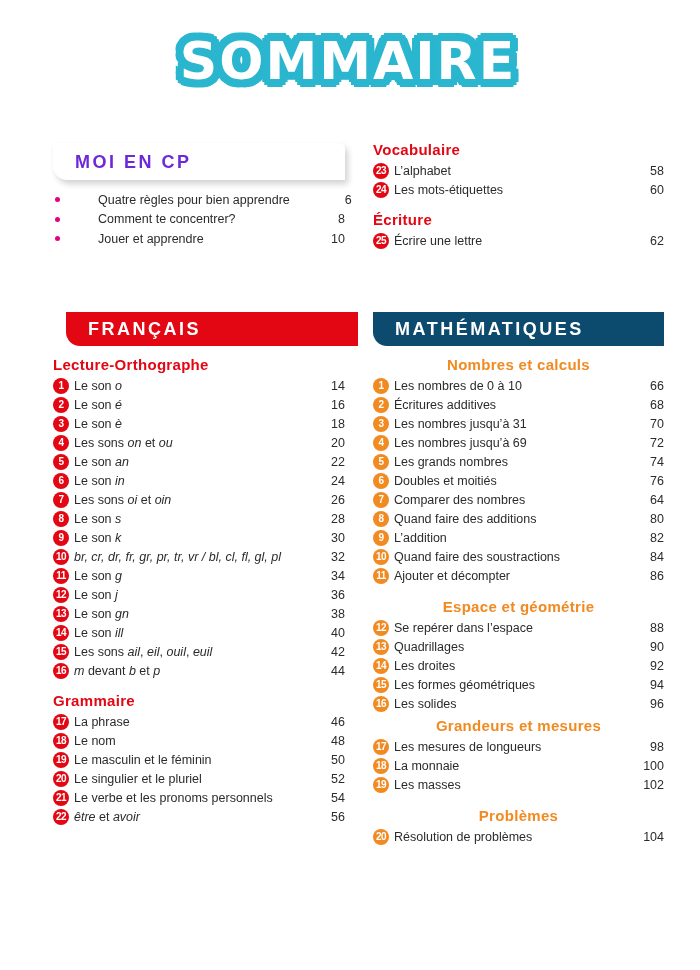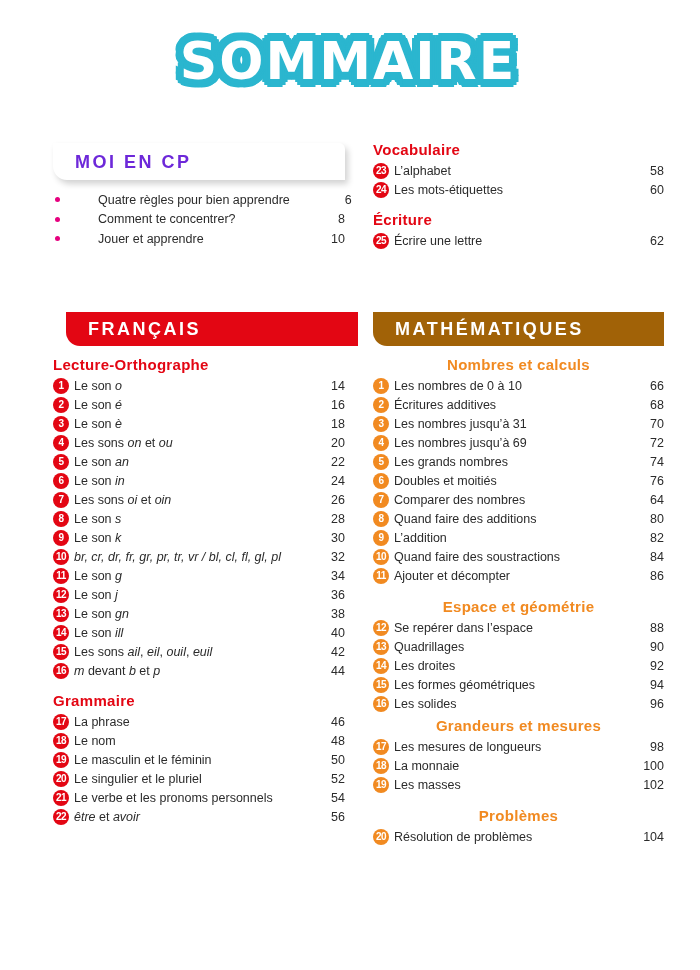--- a/index.html
+++ b/index.html
@@ -48,21 +48,21 @@
     .row-page { text-align: right; min-width: 30px; }
 
     
     .sec-header {
       position: absolute; height: 34px;
       border-bottom-left-radius: 14px;
       color: #ffffff; font-weight: bold; font-size: 18px; letter-spacing: 2.5px;
       padding-left: 22px; line-height: 35px;
     }
     .sec-fr { left: 66px; top: 312px; width: 292px; background: #e30613; }
-    .sec-ma { left: 373px; top: 312px; width: 291px; background: #a16207; }
+    .sec-ma { left: 373px; top: 312px; width: 291px; background: #0c4a6e; }
 
     .sub-title { font-weight: bold; font-size: 15px; letter-spacing: 0.3px; height: 22px; line-height: 22px; }
     .red { color: #e30613; }
     .orange { color: #f18a21; text-align: center; }
 
     .item { display: flex; align-items: center; height: 19px; font-size: 12.5px; }
     .num {
       width: 16px; height: 16px; border-radius: 50%;
       color: #fff; font-weight: bold; font-size: 10px;
       display: flex; align-items: center; justify-content: center;

